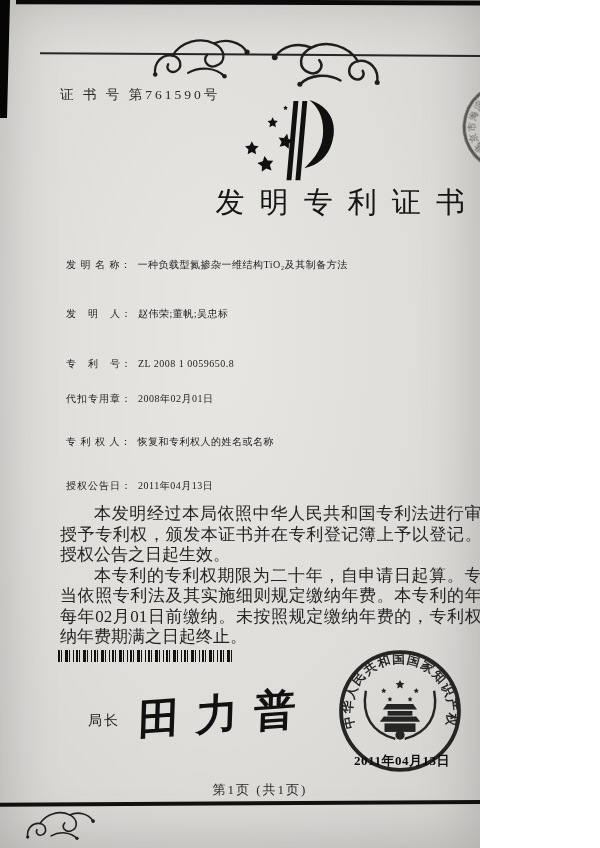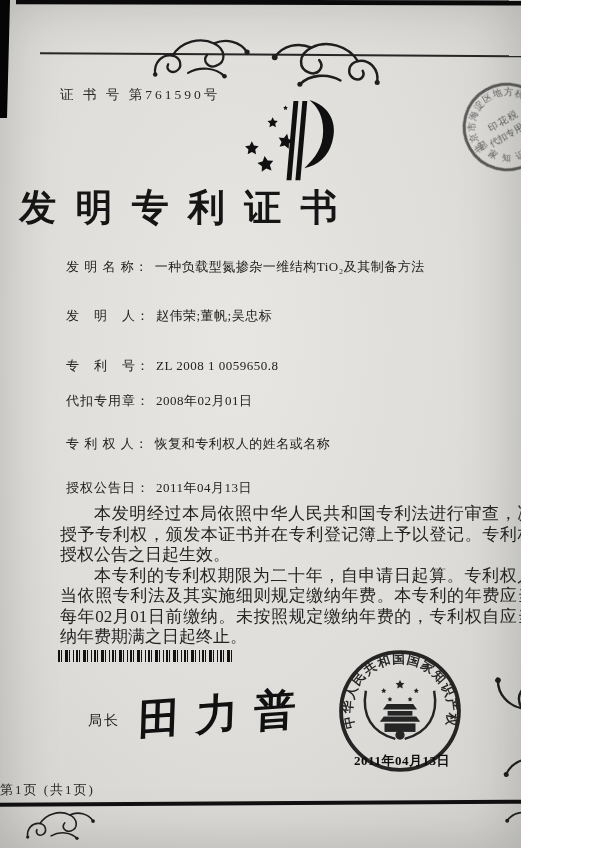--- a/index.html
+++ b/index.html
@@ -1,18 +1,18 @@
 <!DOCTYPE html>
 <html><head>
 <meta charset="utf-8">
 <style>
   html,body{margin:0;padding:0;}
   body{font-family:"Liberation Serif","DejaVu Serif",serif;}
   .paper{
-    position:relative;width:521px;height:848px;overflow:hidden;
+    position:relative;width:480px;height:848px;overflow:hidden;
     background:
       radial-gradient(ellipse at 45% 40%, #e7e6e2 0%, #dedddA 55%, #d2d1ce 100%);
     box-shadow:inset 0 0 60px rgba(0,0,0,.18);
     color:#1c1c1c;
   }
   
   .scan-left{position:absolute;left:0;top:0;width:10px;height:118px;background:#050505;
     clip-path:polygon(0 0,100% 0,70% 100%,0 100%);}
   .scan-top{position:absolute;left:16px;top:0;width:584px;height:5px;background:#0a0a0a;
     transform:rotate(.15deg);}
@@ -25,25 +25,25 @@
     background:#2a2a2a;transform:rotate(45deg);}
 
   .orn{position:absolute;color:#1e1e1e;}
   .orn svg{width:100%;height:100%;}
   .orn.flip{transform:scaleX(-1);}
 
   .cert-number{position:absolute;left:60px;top:86px;font-size:13.5px;letter-spacing:3px;color:#2a2a2a;}
 
   .logo{position:absolute;left:236px;top:96px;width:104px;height:90px;}
 
-  .title{position:absolute;left:0;top:183px;width:100%;text-align:left;
-    font-size:37px;font-weight:bold;letter-spacing:.52em;text-indent:.52em;color:#151515;}
+  .title{position:absolute;left:0;top:183px;width:100%;text-align:right;
+    font-size:29px;font-weight:normal;letter-spacing:.52em;text-indent:.52em;color:#151515;}
 
   .fields{position:absolute;left:66px;top:0;width:480px;}
-  .field-row{position:absolute;left:0;white-space:nowrap;font-size:13px;color:#222;}
+  .field-row{position:absolute;left:0;white-space:nowrap;font-size:10px;color:#222;}
   .field-row .flabel{display:inline-block;letter-spacing:1px;}
   .field-row .fvalue{margin-left:6px;letter-spacing:.5px;}
   .fr0{top:258px}.fr1{top:307px}.fr2{top:357px}.fr3{top:392px}.fr4{top:435px}.fr5{top:479px}
 
   .body-text{position:absolute;left:60px;top:504px;width:492px;font-size:17px;
     line-height:20.5px;color:#242424;text-align:justify;}
   .body-text p{margin:0;text-indent:2em;}
 
   .barcode{position:absolute;left:58px;top:650px;width:177px;height:12px;
     background:repeating-linear-gradient(90deg,
@@ -59,21 +59,21 @@
 
   .seal{position:absolute;left:338px;top:649px;width:124px;height:124px;opacity:.92;}
   .seal svg{width:100%;height:100%;}
   .seal-date{position:absolute;left:344px;top:752px;width:116px;text-align:center;
     font-size:13px;font-weight:bold;letter-spacing:.5px;color:#0e0e0e;}
 
   .tax-stamp{position:absolute;left:458px;top:78px;width:98px;height:98px;
     transform:rotate(-30deg);opacity:.8;filter:blur(.3px);}
   .tax-stamp svg{width:100%;height:100%;}
 
-  .footer{position:absolute;left:0;top:781px;width:520px;text-align:left;
+  .footer{position:absolute;left:0;top:781px;width:520px;text-align:center;
     font-size:13px;letter-spacing:2px;color:#2a2a2a;}
 
   svg text{font-family:"Liberation Serif","DejaVu Serif",serif;}
 </style>
 </head>
 <body>
 
 <svg width="0" height="0" style="position:absolute">
   <defs>
     <path id="star" d="M0,-10 L2.94,-4.05 L9.51,-3.09 L4.76,1.55 L5.88,8.09 L0,5 L-5.88,8.09 L-4.76,1.55 L-9.51,-3.09 L-2.94,-4.05 Z"></path>

